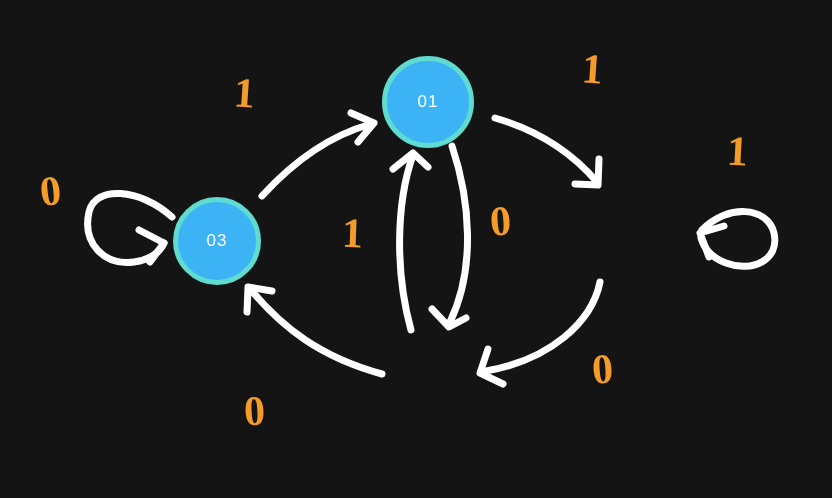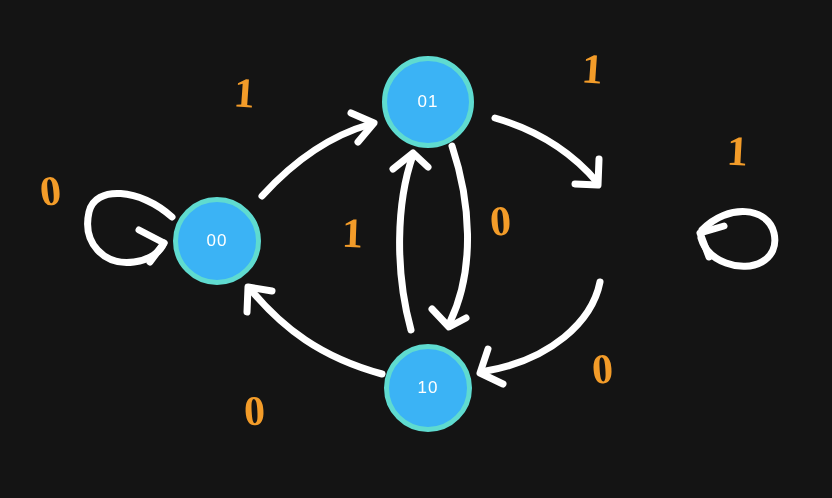--- a/index.html
+++ b/index.html
@@ -62,27 +62,24 @@
 
       <path d="M 600 282 C 592 322 550 360 486 371"></path>
       <path d="M 488 349 L 480 373 L 503 384"></path>
 
       <path d="M 382 374 C 320 357 283 328 251 290"></path>
       <path d="M 247 312 L 248 287 L 272 291"></path>
     </g>
   </svg>
 
   <div class="node" style="left:173px;top:197px;width:88px;height:88px;">
-    <span>00</span>
+    <span>03</span>
   </div>
   <div class="node" style="left:382px;top:56px;width:92px;height:92px;">
     <span>01</span>
-  </div>
-  <div class="node" style="left:384px;top:344px;width:88px;height:88px;">
-    <span>10</span>
   </div>
 
   <div class="lbl" style="left:40px;top:170px;transform:rotate(-6deg);">0</div>
   <div class="lbl" style="left:234px;top:72px;transform:rotate(4deg);">1</div>
   <div class="lbl" style="left:342px;top:212px;transform:rotate(2deg);">1</div>
   <div class="lbl" style="left:490px;top:200px;transform:rotate(-4deg);">0</div>
   <div class="lbl" style="left:582px;top:48px;transform:rotate(4deg);">1</div>
   <div class="lbl" style="left:727px;top:130px;transform:rotate(3deg);">1</div>
   <div class="lbl" style="left:592px;top:348px;transform:rotate(-4deg);">0</div>
   <div class="lbl" style="left:244px;top:390px;transform:rotate(-3deg);">0</div>

